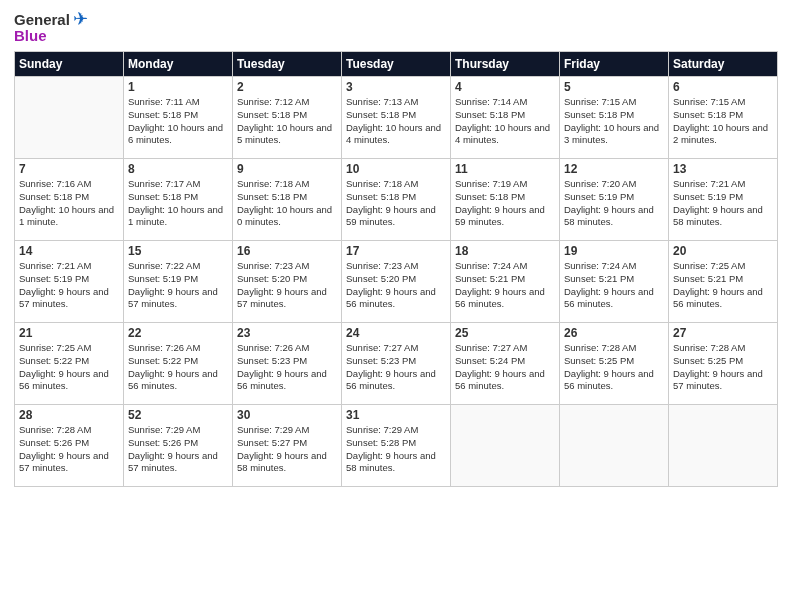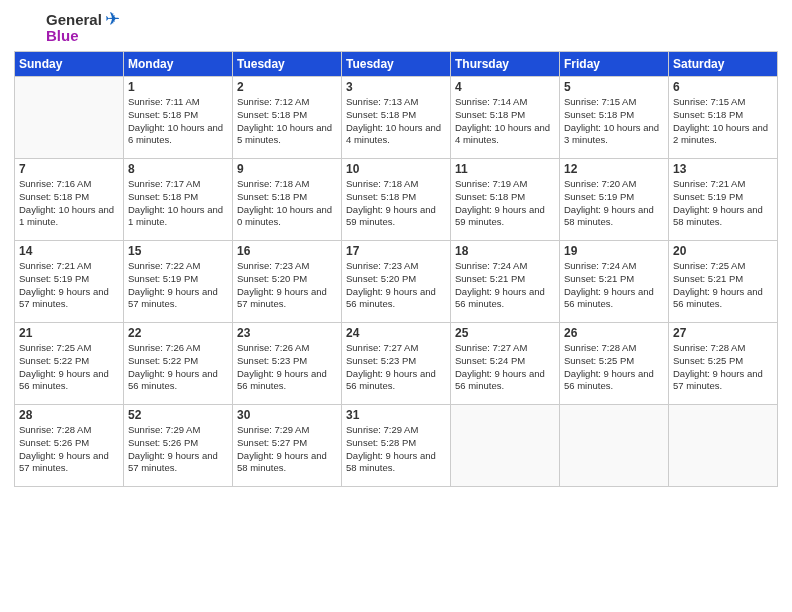--- a/index.html
+++ b/index.html
@@ -14,21 +14,20 @@
       width: 792px;
       height: 612px;
       background: #fff;
       padding: 10px 14px 10px 14px;
     }
     .header-area {
       display: flex;
       justify-content: space-between;
       align-items: flex-start;
       margin-bottom: 8px;
-      margin-left: 32px;
     }
     .logo {
       display: flex;
       align-items: center;
       gap: 2px;
     }
     .logo-text-general {
       font-size: 15px;
       font-weight: bold;
       color: #333;
@@ -49,21 +48,21 @@
     .location {
       font-size: 13px;
       color: #555;
     }
     .calendar {
       width: 100%;
       border-collapse: collapse;
       table-layout: fixed;
     }
     .calendar th {
-      background: #1d4ed8;
+      background: #0f172a;
       color: #fff;
       font-size: 12px;
       font-weight: bold;
       padding: 5px 4px;
       text-align: left;
       border: 1px solid #ccc;
     }
     .calendar td {
       border: 1px solid #ccc;
       vertical-align: top;

